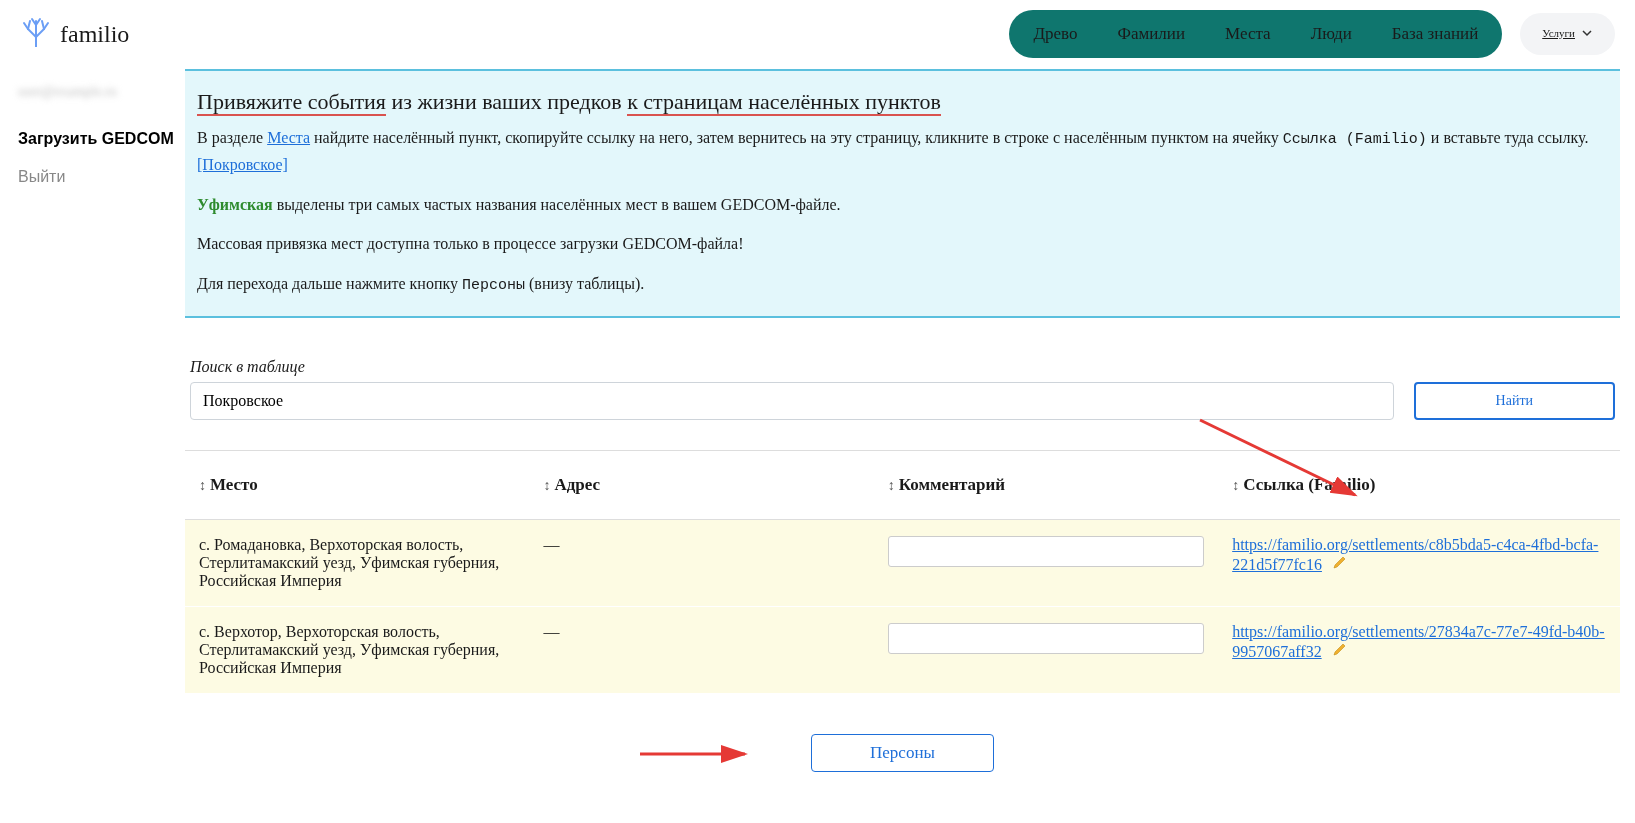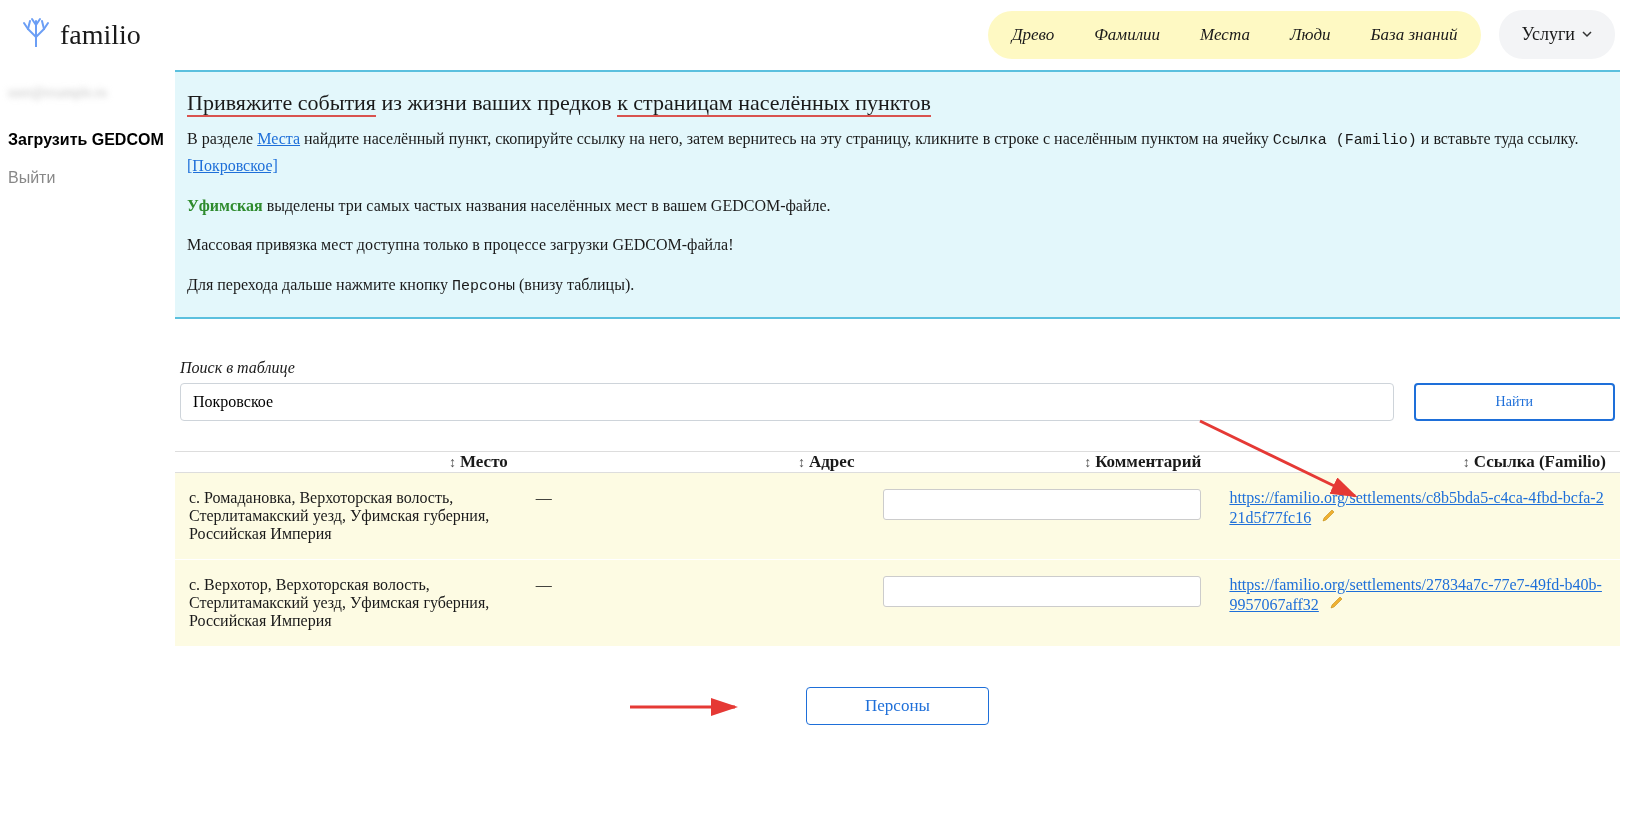--- a/index.html
+++ b/index.html
@@ -12,62 +12,63 @@
     .header {
       display: flex;
       align-items: center;
       padding: 10px 20px;
       border-bottom: 1px solid transparent;
     }
     .logo {
       display: flex;
       align-items: center;
       gap: 8px;
-      font-size: 28px;
+      font-size: 24px;
       font-weight: 500;
       font-family: Georgia, serif;
     }
     .nav {
       margin-left: auto;
       display: flex;
       align-items: center;
       gap: 8px;
     }
     .nav-group {
       display: flex;
       gap: 0;
-      background: #fef9c3;
+      background: #0f766e;
       border-radius: 24px;
       padding: 4px;
-      font-style: italic;
     }
     .nav-item {
       padding: 10px 20px;
       border-radius: 20px;
       cursor: pointer;
       font-size: 17px;
       font-family: Georgia, serif;
     }
     .nav-services {
       background: #f3f4f6;
       border-radius: 24px;
       padding: 14px 22px;
       display: flex;
       gap: 6px;
       cursor: pointer;
-      font-size: 18px;
+      font-size: 11px;
       font-family: Georgia, serif;
       margin-left: 10px;
+      text-decoration: underline;
     }
     .content {
       display: flex;
     }
     .sidebar {
       width: 175px;
       padding: 15px 8px;
+      margin-left: 10px;
     }
     .sidebar-email {
       color: #c0c0c0;
       filter: blur(3px);
       font-size: 14px;
       margin-bottom: 20px;
     }
     .sidebar-item {
       padding: 10px 0;
       font-size: 16px;
@@ -143,22 +144,22 @@
     }
     .table-wrapper {
       margin-bottom: 40px;
       position: relative;
     }
     table {
       width: 100%;
       border-collapse: collapse;
     }
     thead th {
-      text-align: right;
-      padding: 0 14px;
+      text-align: left;
+      padding: 24px 14px;
       font-weight: bold;
       font-size: 17px;
       font-family: Georgia, serif;
       border-top: 1px solid #ddd;
       border-bottom: 1px solid #ddd;
     }
     .sort-icon {
       display: inline-block;
       margin-right: 4px;
       color: #555;

